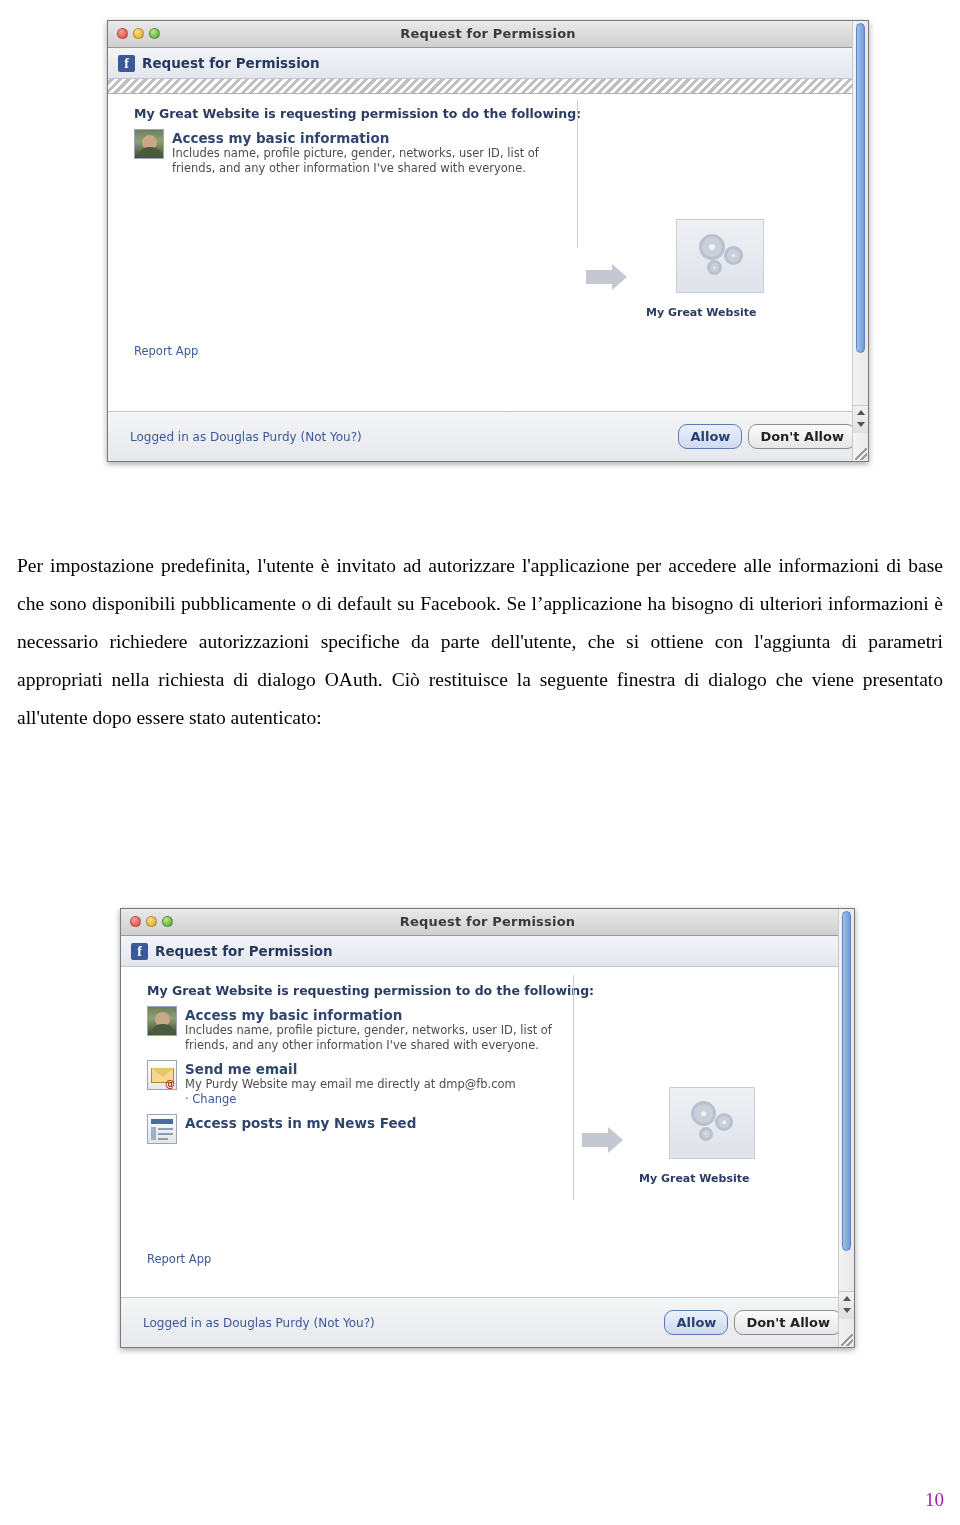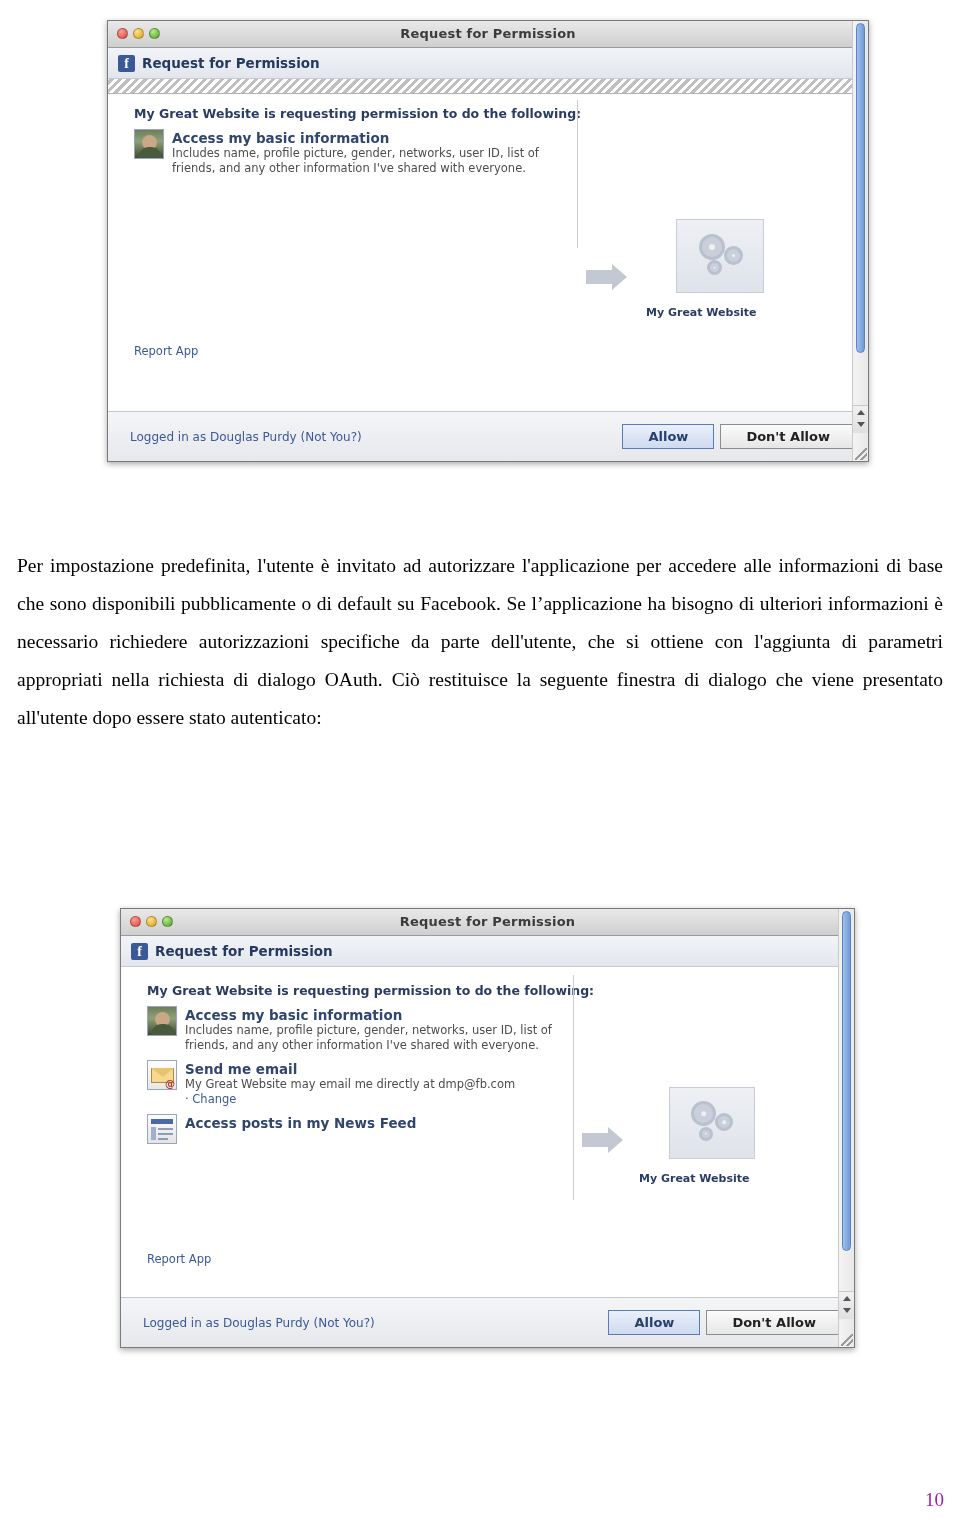--- a/index.html
+++ b/index.html
@@ -287,22 +287,22 @@
   }
   .loggedin {
     font-size: 12px;
     color: #3b5998;
   }
   .btns { display: flex; gap: 6px; }
   .btn {
     font-family: "DejaVu Sans", sans-serif;
     font-size: 13px;
     font-weight: bold;
-    padding: 4px 25px;
-    border-radius: 0;
+    padding: 4px 11px;
+    border-radius: 9px;
     box-sizing: border-box;
   }
   .btn.allow {
     background: linear-gradient(to bottom, #eaf0fb, #cfdaf0);
     border: 1px solid #5b7bb5;
     color: #27406e;
   }
   .btn.deny {
     background: linear-gradient(to bottom, #fbfbfb, #e6e6e6);
     border: 1px solid #8d8d8d;
@@ -484,21 +484,21 @@
       </div>
     </div>
 
     <div class="perm-row">
       <div class="perm-icon mail">
         <span class="env"></span>
           <span class="at">@</span>
       </div>
       <div class="perm-text">
         <div class="perm-title">Send me email</div>
-        <div class="perm-desc">My Great Website may email me directly at dmp@fb.com</div>
+        <div class="perm-desc">My Purdy Website may email me directly at dmp@fb.com</div>
         <div class="perm-change">· Change</div>
       </div>
     </div>
 
     <div class="perm-row">
       <div class="perm-icon feed">
         <span class="hdr"></span>
           <span class="sq"></span>
         <span class="l1"></span>
           <span class="l2"></span>

